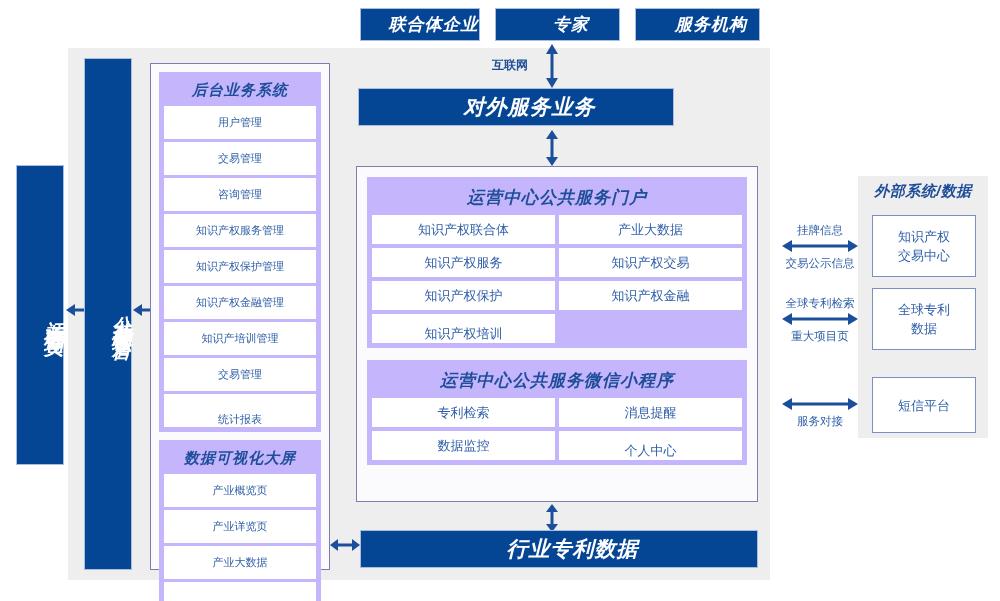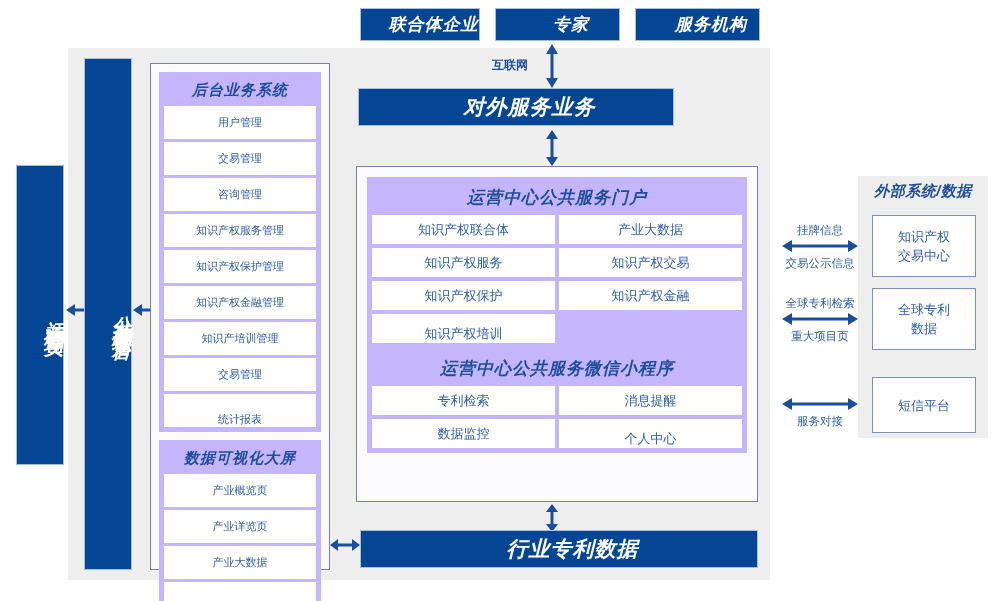--- a/index.html
+++ b/index.html
@@ -216,21 +216,21 @@
           </div>
         <div class="cell center">
             <span>知识产权金融</span>
           </div>
         <div class="cell center">
             <span>知识产权培训</span>
           </div>
       </div>
     </div>
 
-    <div class="group-box" style="font-family:Liberation Mono, monospace;">
+    <div class="group-box" style="margin-top:12px;font-family:Liberation Mono, monospace;">
       <div class="group-title" style="font-size:17px;">运营中心公共服务微信小程序</div>
       <div class="grid2">
         <div class="cell center">
             <span>专利检索</span>
           </div>
         <div class="cell center">
             <span>消息提醒</span>
           </div>
         <div class="cell center">
             <span>数据监控</span>

